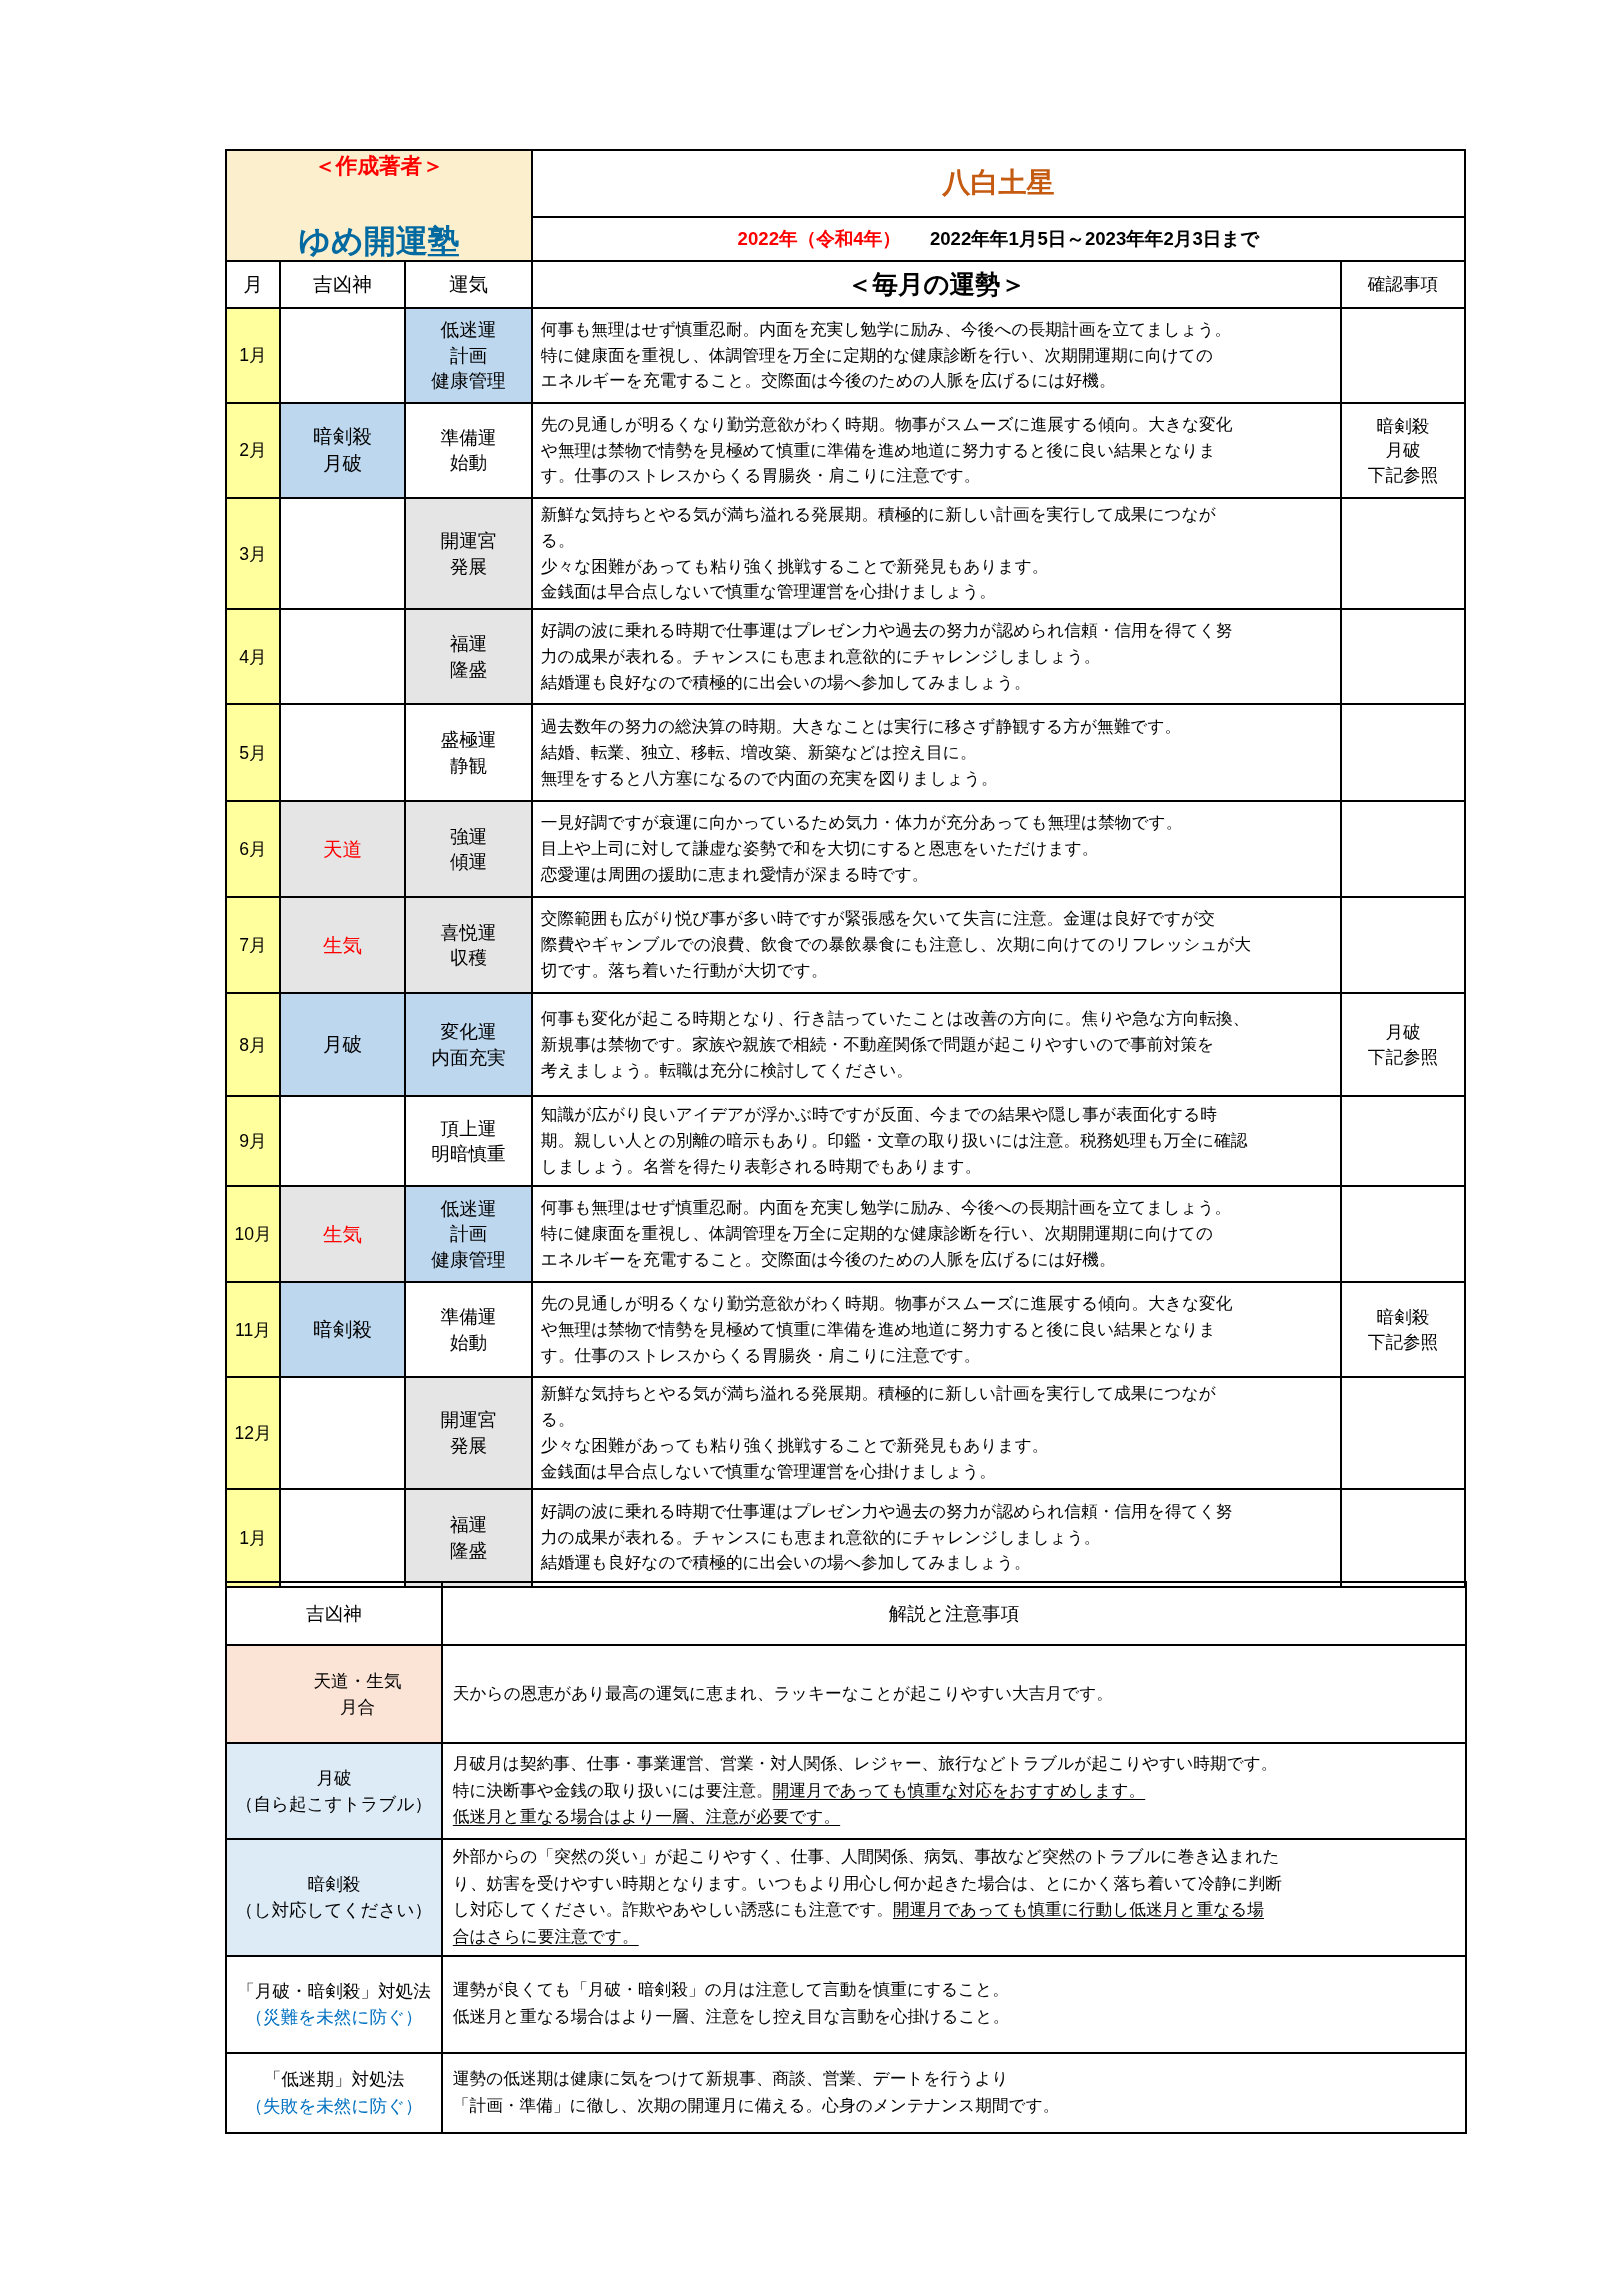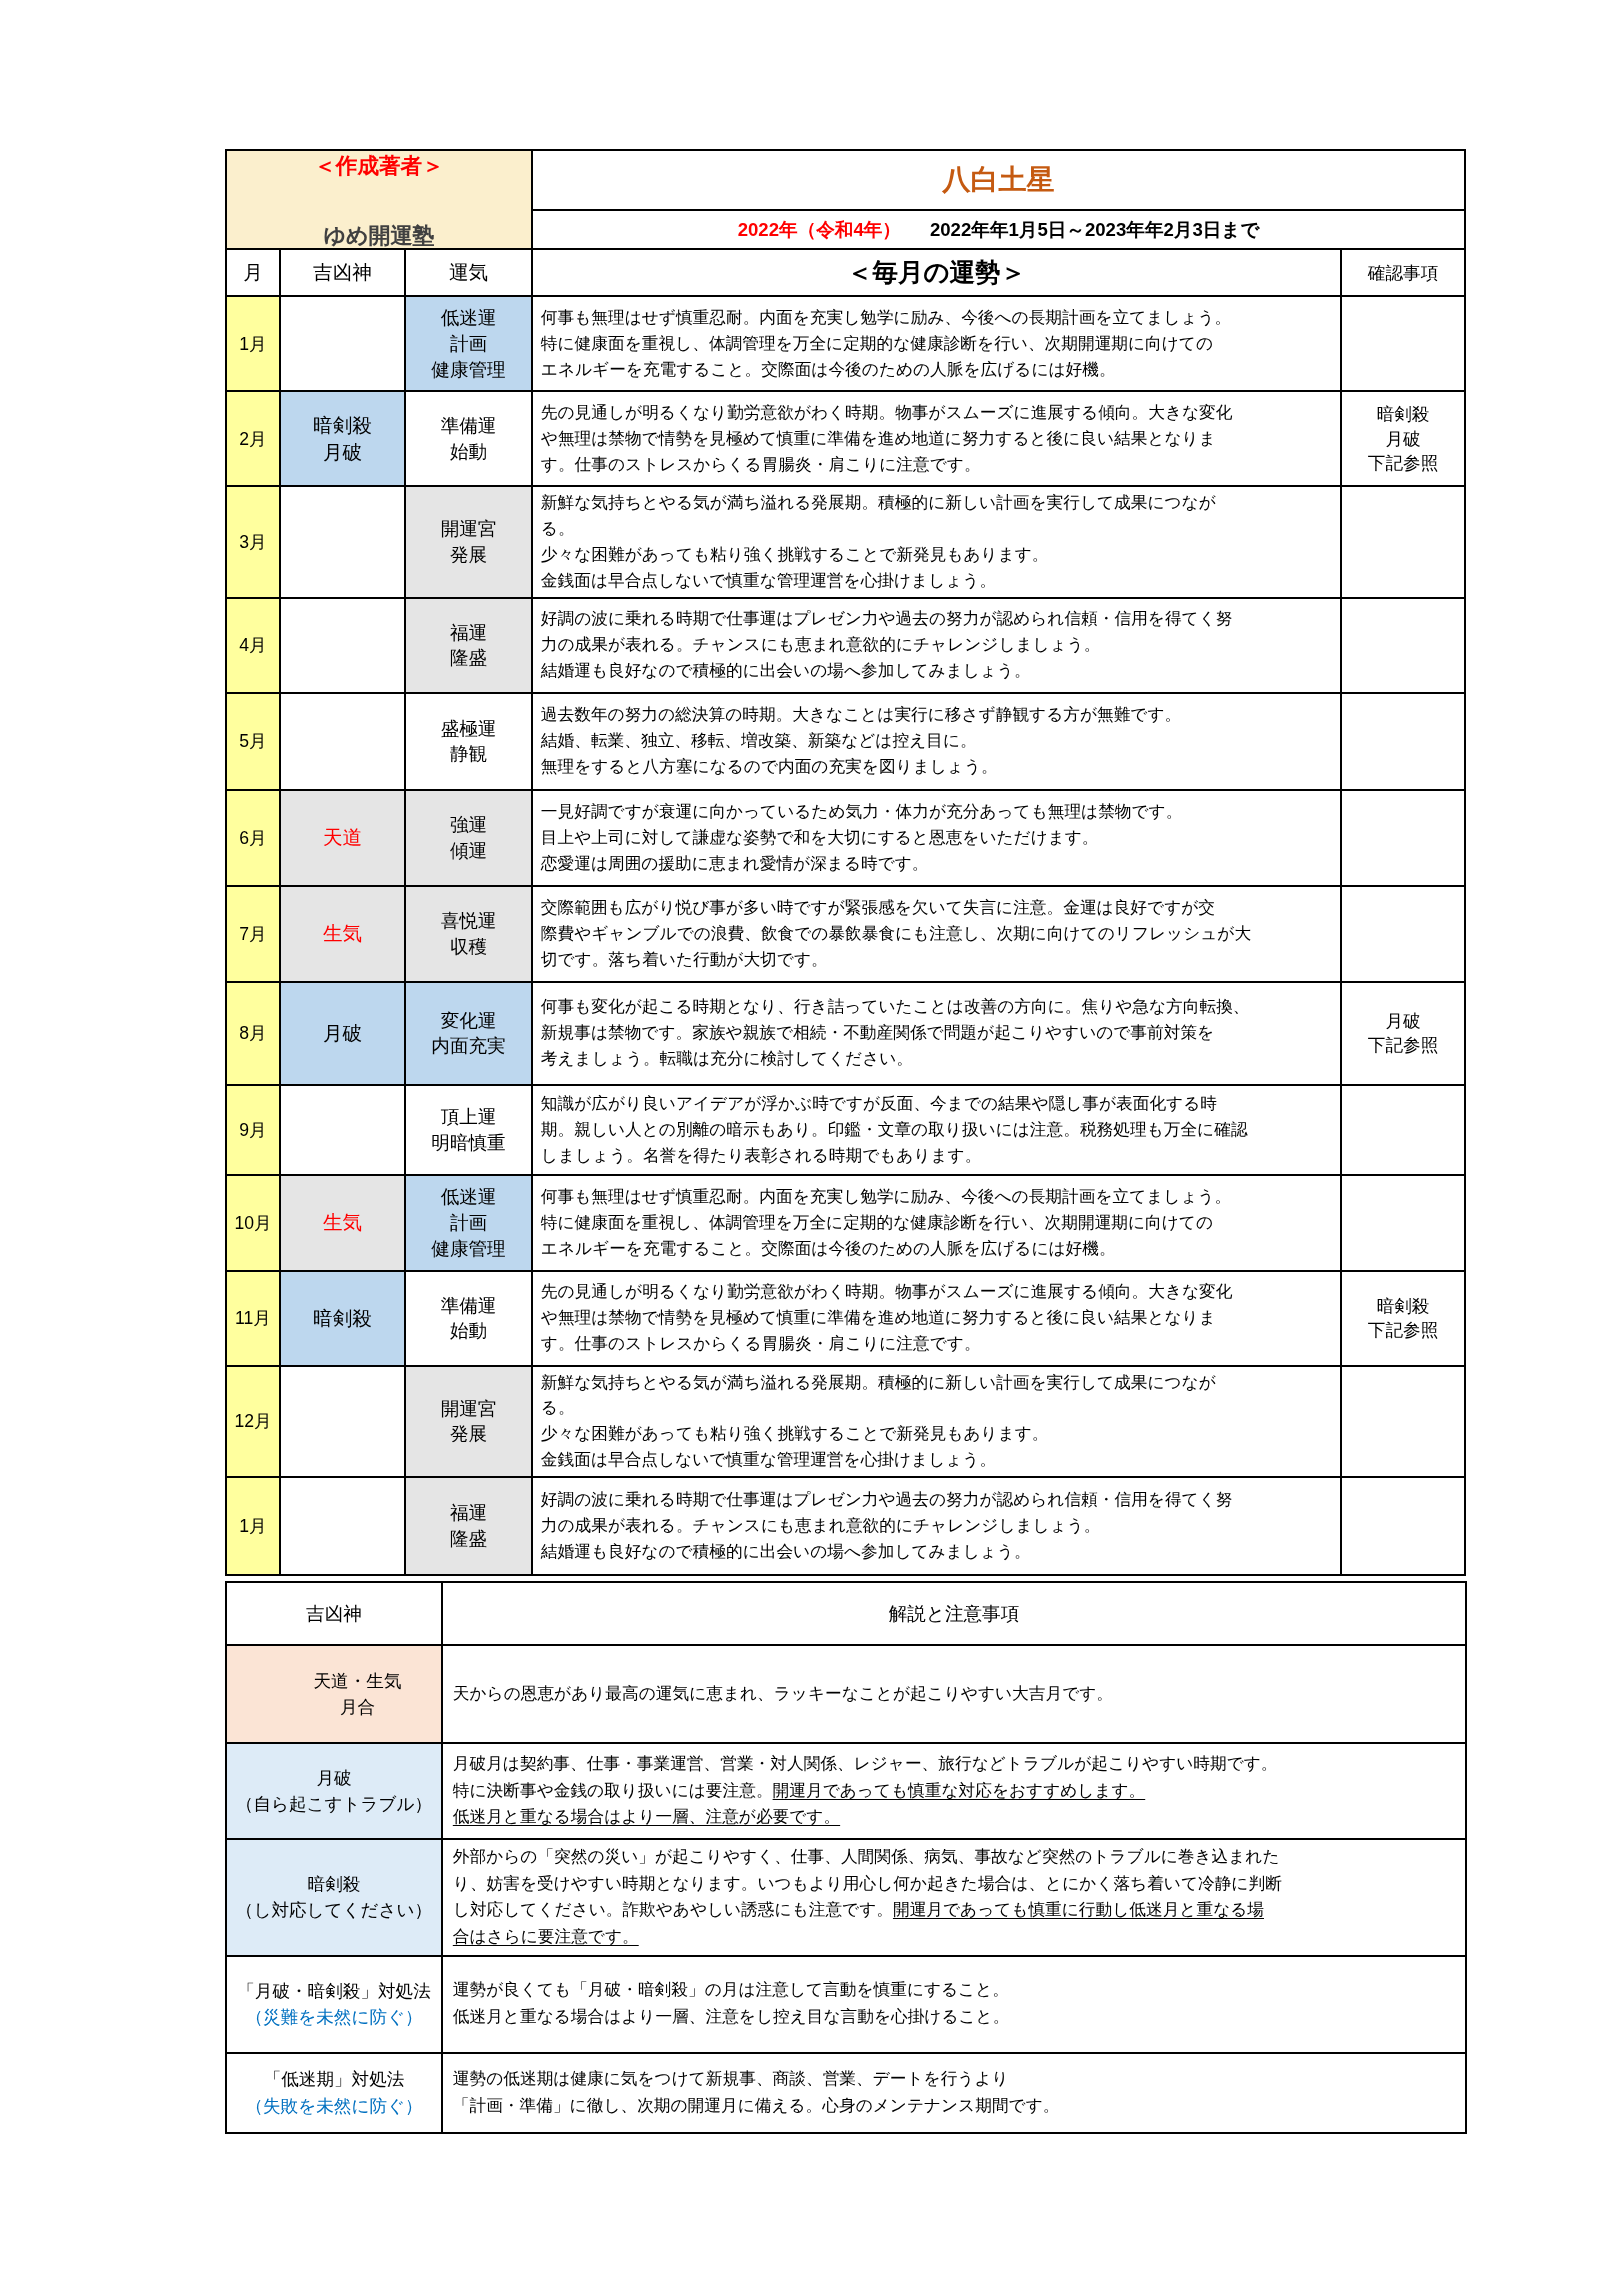--- a/index.html
+++ b/index.html
@@ -13,21 +13,21 @@
     border:2px solid #000; border-top-width:2.9px; border-bottom-width:2.9px;
     padding:0; overflow:hidden; vertical-align:middle;
   }
   .main-table { position:absolute; left:225px; top:149px; width:1240px; }
   .legend-table { position:absolute; left:225px; top:1581px; width:1240px; }
   .center { text-align:center; }
   .pre { white-space:pre-line;margin-left:23px; }
 
   .author-cell { background:#FBEFCD; }
   .author-label { font-size:21.6px; font-weight:bold; color:#FF0000; line-height:1.35; }
-  .author-name  { font-size:22px; font-weight:bold; color:#404040; line-height:1.15;margin-top:43px; }
+  .author-name  { font-size:32px; font-weight:bold; color:#0369a1; line-height:1.15;margin-top:43px; }
   .star-title   { font-size:28px; font-weight:bold; color:#C55A11; }
   .date-cell    { font-size:18.6px; font-weight:bold; }
   .date-red     { color:#FF0000; margin-right:29px; }
 
   .col-head     { font-size:19.6px; }
   .fortune-head { font-size:25.5px; font-weight:bold;text-align:center; }
   .check-head   { font-size:17.6px;margin-left:12px; }
 
   .month-cell { background:#FFFF9E; font-size:17.6px; }
   .god-cell   { font-size:19.6px; line-height:1.4; }

